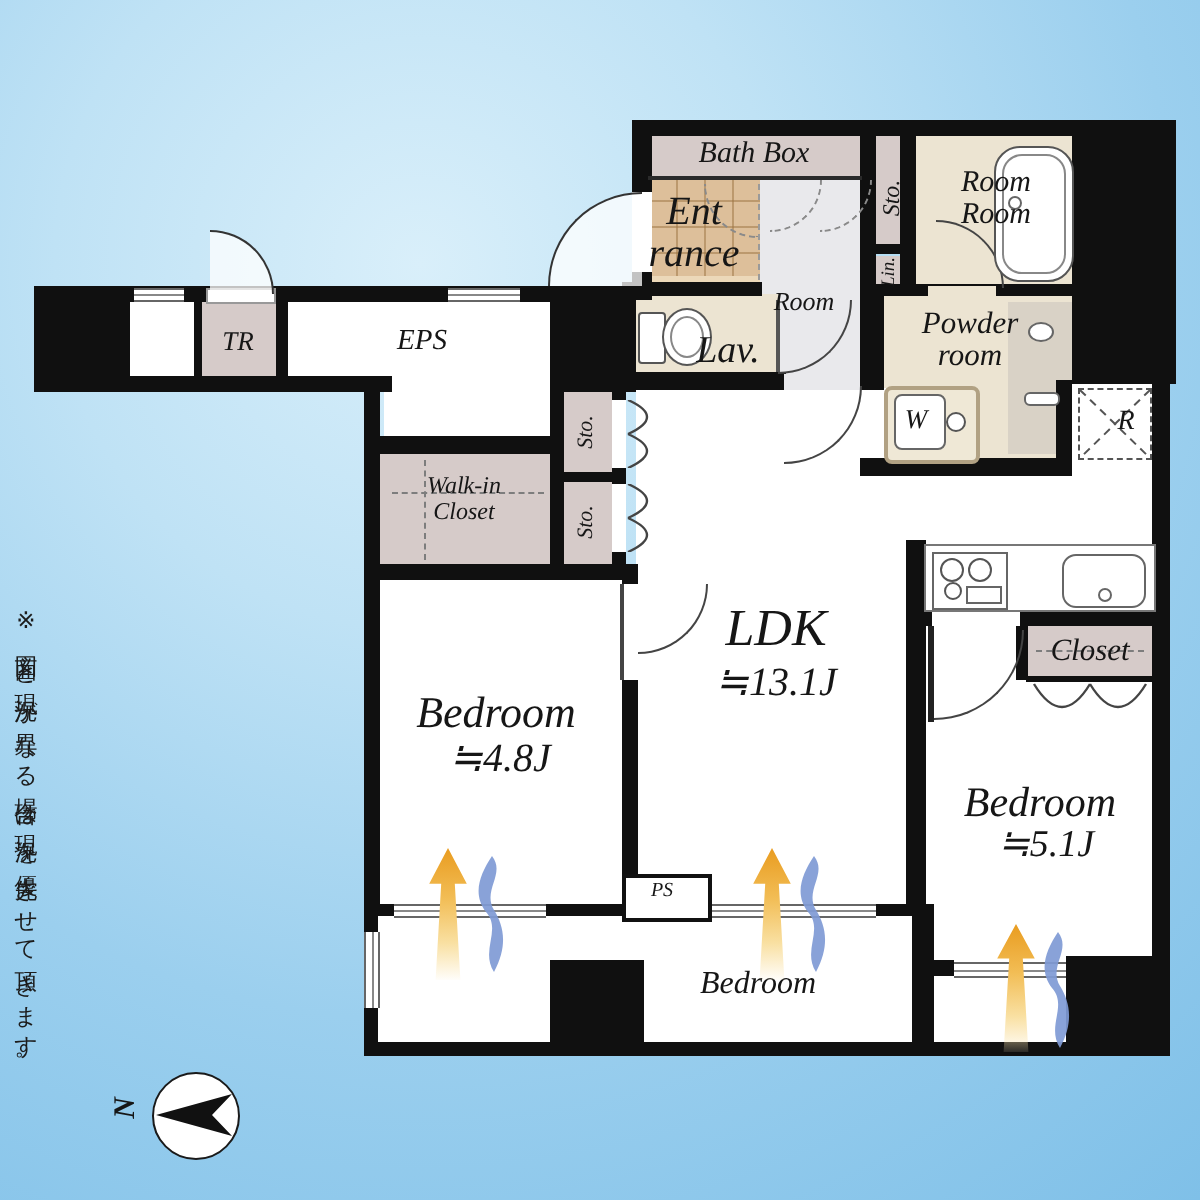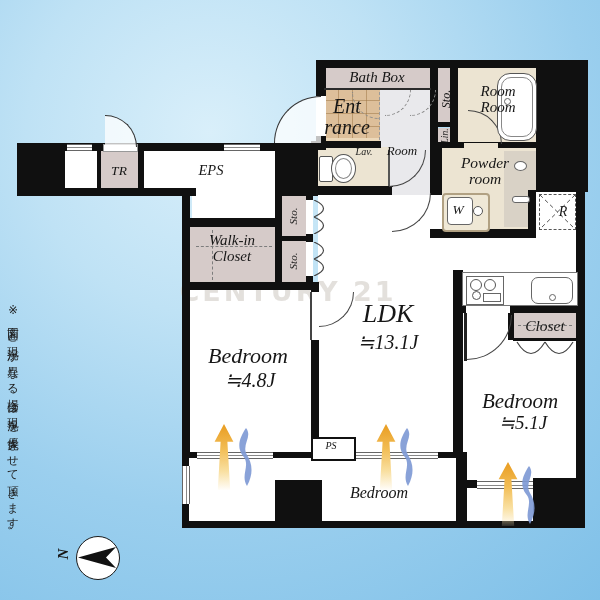--- a/index.html
+++ b/index.html
@@ -47,21 +47,20 @@
   <div class="fl" style="left:436px;top:147px;width:100px;height:84px;background:#ece4d2"></div>
   <div class="fl" style="left:504px;top:151px;width:32px;height:76px;background:#d9d2c6"></div>
   <div class="fl" style="left:318px;top:194px;width:137px;height:259px;background:#fff"></div>
   <div class="fl" style="left:436px;top:237px;width:141px;height:69px;background:#fff"></div>
   <div class="fl" style="left:536px;top:190px;width:41px;height:48px;background:#fff"></div>
   <div class="fl" style="left:189px;top:289px;width:123px;height:164px;background:#fff"></div>
   <div class="fl" style="left:462px;top:312px;width:115px;height:170px;background:#fff"></div>
   <div class="fl" style="left:513px;top:312px;width:64px;height:28px;background:#d6cbc9"></div>
   <div class="fl" style="left:188px;top:457px;width:390px;height:66px;background:#fff"></div>
 
-  <div class="wm" style="left:288px;top:291px;font-size:27px;letter-spacing:3px;opacity:.62">CENTURY 21</div>
 
   <div class="w" style="left:316px;top:60px;width:272px;height:8px"></div>
   <div class="w" style="left:316px;top:66px;width:10px;height:30px"></div>
   <div class="w" style="left:316px;top:136px;width:10px;height:14px"></div>
   <div class="w" style="left:275px;top:143px;width:43px;height:53px"></div>
   <div class="w" style="left:430px;top:64px;width:8px;height:80px"></div>
   <div class="w" style="left:430px;top:143px;width:12px;height:52px"></div>
   <div class="w" style="left:436px;top:122px;width:20px;height:5px"></div>
   <div class="w" style="left:450px;top:68px;width:8px;height:76px"></div>
   <div class="w" style="left:430px;top:142px;width:110px;height:6px"></div>
@@ -177,24 +176,24 @@
 
   <div class="lab" style="left:377px;top:78px;font-size:15px">Bath Box</div>
   <div class="lab" style="left:347px;top:117px;font-size:20px"><span>Ent</span><br><span>rance</span></div>
   <div class="lab" style="left:402px;top:151px;font-size:13px">Room</div>
   <div class="lab vert" style="left:446px;top:99px;font-size:12px">Sto.</div>
   <div class="lab vert" style="left:446px;top:136px;font-size:9.5px">Lin.</div>
   <div class="lab" style="left:498px;top:100px;font-size:15px"><span>Room</span><br><span>Room</span></div>
   <div class="lab" style="left:485px;top:171px;font-size:15.5px"><span>Powder</span><br><span>room</span></div>
   <div class="lab" style="left:458px;top:210px;font-size:13.5px">W</div>
   <div class="lab" style="left:563px;top:212px;font-size:14px">R</div>
-  <div class="lab" style="left:364px;top:152px;font-size:10px">Lav.</div>
+  <div class="lab" style="left:364px;top:176px;font-size:19px">Lav.</div>
   <div class="lab" style="left:119px;top:171px;font-size:13.5px">TR</div>
   <div class="lab" style="left:211px;top:171px;font-size:14.5px">EPS</div>
-  <div class="lab" style="left:232px;top:249px;font-size:15px"><span>Walk-in</span><br><span>Closet</span></div>
+  <div class="lab" style="left:232px;top:249px;font-size:12px"><span>Walk-in</span><br><span>Closet</span></div>
   <div class="lab vert" style="left:294px;top:216px;font-size:11px">Sto.</div>
   <div class="lab vert" style="left:294px;top:261px;font-size:11px">Sto.</div>
   <div class="lab" style="left:388px;top:314px;font-size:26px">LDK</div>
   <div class="lab" style="left:388px;top:342px;font-size:20px">≒13.1J</div>
   <div class="lab" style="left:248px;top:356px;font-size:22px">Bedroom</div>
   <div class="lab" style="left:250px;top:380px;font-size:20px">≒4.8J</div>
   <div class="lab" style="left:520px;top:401px;font-size:21px">Bedroom</div>
   <div class="lab" style="left:523px;top:423px;font-size:19px">≒5.1J</div>
   <div class="lab" style="left:545px;top:326px;font-size:15.5px">Closet</div>
   <div class="lab" style="left:331px;top:446px;font-size:10px;z-index:7">PS</div>

